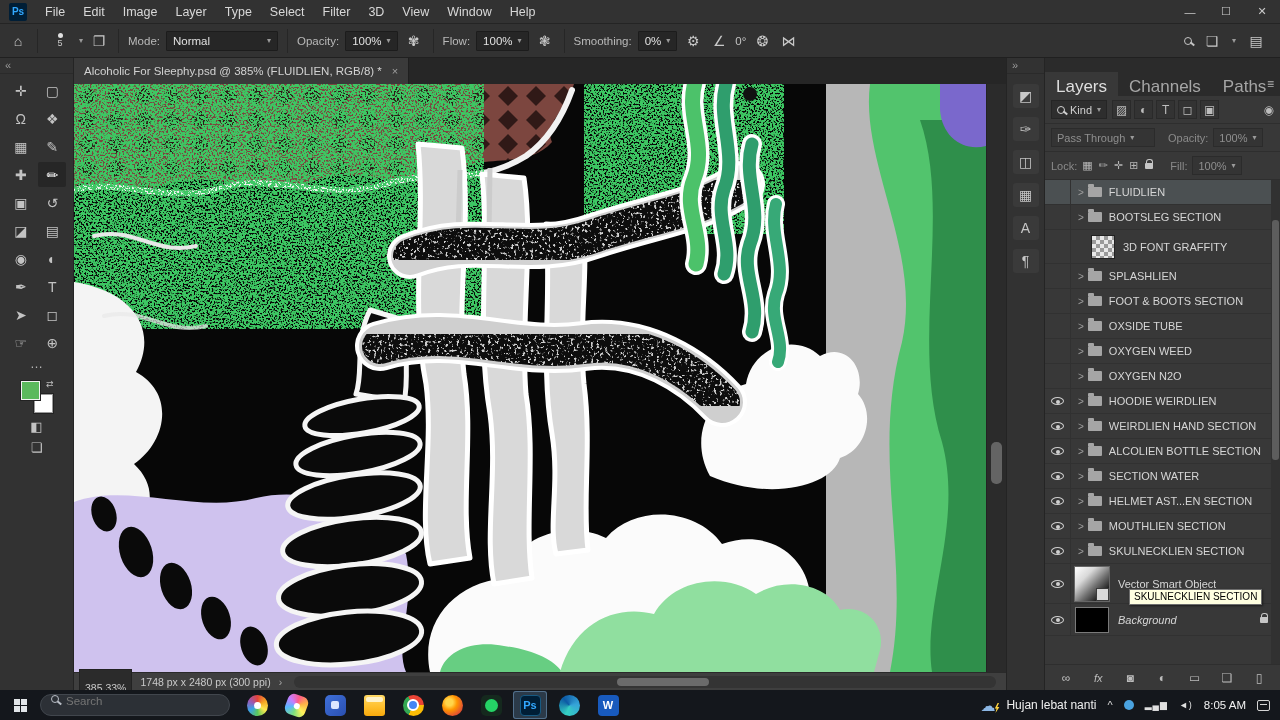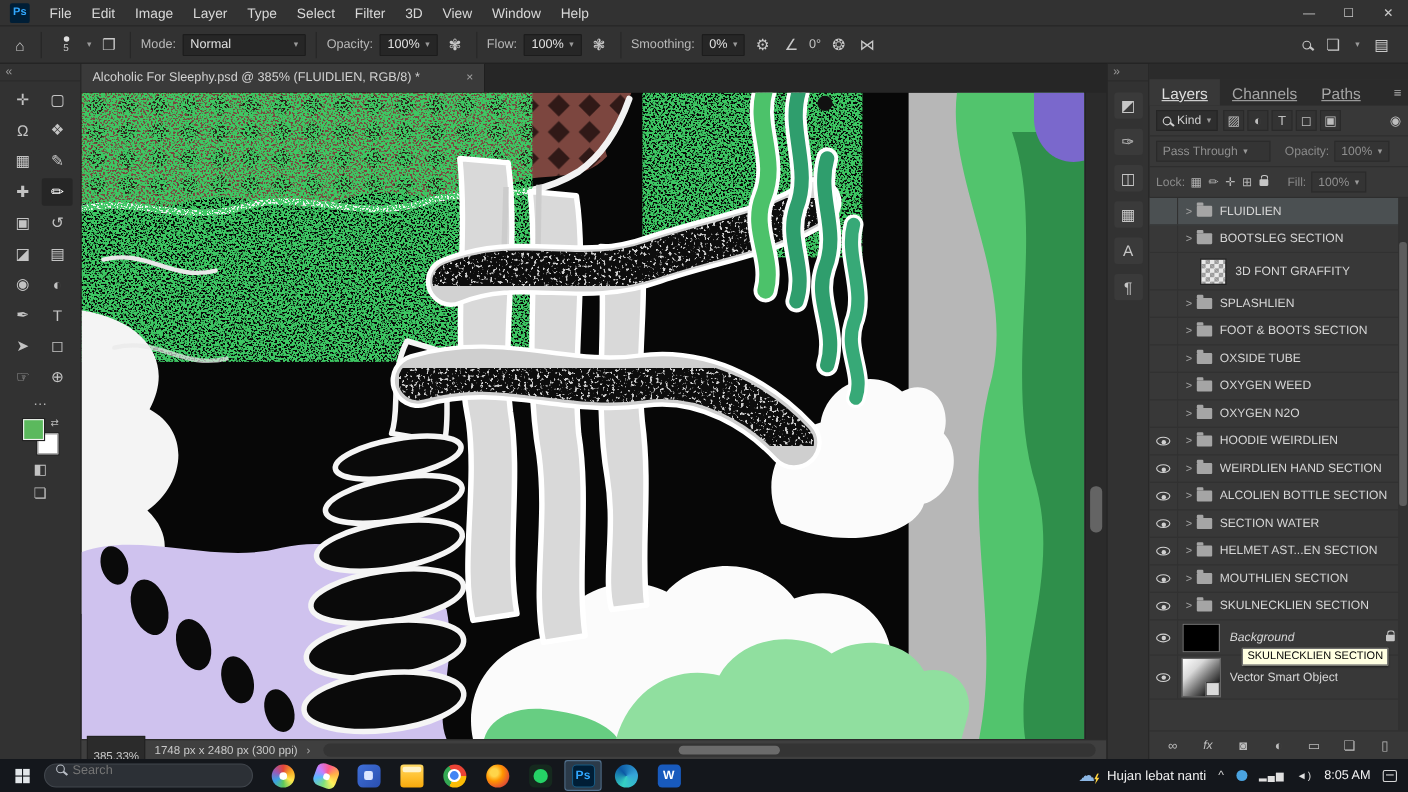--- a/index.html
+++ b/index.html
@@ -36,21 +36,21 @@
   .tool.selected { background:#262626; color:#ffffff; }
   .tool-more { text-align:center; color:#b5b5b5; font-size:13px; height:14px; line-height:10px; }
   .swatches { position:relative; width:32px; height:32px; margin:8px auto 4px; }
   .fg-swatch { position:absolute; top:0; left:0; width:19px; height:19px; border:1px solid #f2f2f2; box-shadow:0 0 0 1px #222; }
   .bg-swatch { position:absolute; bottom:0; right:0; width:19px; height:19px; background:#ffffff; border:1px solid #9a9a9a; box-shadow:0 0 0 1px #222; }
   .swap-arrows { position:absolute; top:-2px; right:-1px; font-size:9px; color:#bdbdbd; }
   .tool-bottom { display:flex; flex-direction:column; align-items:center; gap:6px; margin-top:6px; color:#c3c3c3; font-size:13px; }
 
   
   .tabbar { position:absolute; top:58px; left:74px; width:932px; height:26px; background:#262626; display:flex; align-items:flex-end; }
-  .doc-tab { height:26px; background:#3a3a3a; display:flex; align-items:center; padding:0 10px; font-size:11.5px; color:#d2d2d2; border-right:1px solid #1f1f1f;gap:32px; }
+  .doc-tab { height:26px; background:#3a3a3a; display:flex; align-items:center; padding:0 10px; font-size:11.5px; color:#d2d2d2; border-right:1px solid #1f1f1f; }
   .tab-close { margin-left:10px; color:#9f9f9f; font-size:11px; }
   .canvas-wrap { position:absolute; top:84px; left:74px; width:912px; height:588px; background:#262626; overflow:hidden; }
   .canvas-wrap svg { display:block; width:912px; height:588px; }
   .vscroll { position:absolute; top:84px; left:986px; width:20px; height:588px; background:#2b2b2b; border-left:1px solid #232323; }
   .vscroll-thumb { position:absolute; left:4px; top:358px; width:11px; height:42px; background:#646464; border-radius:5px; }
   .statusbar { position:absolute; top:672px; left:74px; width:932px; height:18px; background:#3f3f3f; border-top:1px solid #2a2a2a; display:flex; align-items:center; font-size:10.5px; color:#c9c9c9; }
   .zoom-field { background:#2b2b2b; border:1px solid #222; padding:12px 5px; height:14px; line-height:12px; margin:0 8px 0 5px; }
   .status-chev { margin:0 8px; color:#a5a5a5; }
   .hscroll { flex:1; height:12px; background:#343434; border-radius:6px; margin:0 10px 0 4px; position:relative; }
   .hscroll-thumb { position:absolute; left:46%; top:2px; width:92px; height:8px; background:#6b6b6b; border-radius:4px; }
@@ -58,21 +58,21 @@
   
   .right-strip { position:absolute; top:58px; left:1006px; width:38px; bottom:30px; background:#323232; border-left:1px solid #242424; }
   .right-strip .dock-collapse { border-bottom:1px solid #2a2a2a; }
   .strip-icons { display:flex; flex-direction:column; align-items:center; gap:9px; padding-top:10px; }
   .strip-icon { width:26px; height:24px; display:flex; align-items:center; justify-content:center; font-size:14px; color:#c6c6c6; background:#3a3a3a; border-radius:3px; }
 
   
   .right-panel { position:absolute; top:58px; left:1044px; right:0; bottom:30px; background:#383838; border-left:1px solid #242424; display:flex; flex-direction:column; }
   .panel-spacer { height:14px; background:#2b2b2b; }
   .panel-tabs { height:24px; background:#2b2b2b; display:flex; align-items:stretch; position:relative; }
-  .ptab { padding:5px 11px 0; font-size:14px; color:#a6a6a6;text-decoration:underline; }
+  .ptab { padding:5px 11px 0; font-size:17px; color:#a6a6a6; }
   .ptab.active { background:#383838; color:#dedede; }
   .panel-menu { position:absolute; right:6px; top:5px; color:#b5b5b5; font-size:12px; }
   .filter-row { height:28px; display:flex; align-items:center; gap:5px; padding:0 6px; border-bottom:1px solid #2e2e2e; }
   .kind-box { display:flex; align-items:center; gap:5px; background:#2e2e2e; border:1px solid #252525; height:19px; padding:0 5px; font-size:11px; color:#d0d0d0;text-align:right; }
   .f-icon { width:19px; height:19px; display:flex; align-items:center; justify-content:center; font-size:12px; color:#bdbdbd; background:#333333; border:1px solid #2a2a2a; }
   .filter-toggle { margin-left:auto; color:#bdbdbd; font-size:12px; }
   .blend-row, .lock-row { height:28px; display:flex; align-items:center; gap:5px; padding:0 6px; border-bottom:1px solid #2e2e2e; font-size:11px; }
   .dim { color:#8a8a8a; }
   .dim-field { background:#343434; border:1px solid #2b2b2b; height:19px; display:flex; align-items:center; gap:5px; padding:0 5px; color:#8f8f8f; }
   .lock-icons { display:flex; align-items:center; gap:6px; color:#b5b5b5; font-size:11px; }
@@ -530,34 +530,34 @@
         <span class="layer-name">MOUTHLIEN SECTION</span>
       </div>
       <div class="layer-row kind-group">
         <div class="eye-box">
           <span class="eye"></span>
         </div>
         <span class="caret">&gt;</span>
         <span class="folder"></span>
         <span class="layer-name">SKULNECKLIEN SECTION</span>
       </div>
+      <div class="layer-row kind-smart">
+        <div class="eye-box">
+          <span class="eye"></span>
+        </div>
+        <span class="smart-thumb"></span>
+        <span class="layer-name">Vector Smart Object</span>
+      </div>
       <div class="layer-row kind-background">
         <div class="eye-box">
           <span class="eye"></span>
         </div>
         <span class="bgl-thumb"></span>
         <span class="layer-name italic">Background</span>
         <span class="css-lock row-lock"></span>
-      </div>
-      <div class="layer-row kind-smart">
-        <div class="eye-box">
-          <span class="eye"></span>
-        </div>
-        <span class="smart-thumb"></span>
-        <span class="layer-name">Vector Smart Object</span>
       </div>
       <div class="layers-scrollbar">
       <div class="layers-scrollthumb"></div>
     </div>
   </div>
   <div class="tooltip">SKULNECKLIEN SECTION</div>
   <div class="panel-bottom">
       <span class="pb-icon">∞</span>
       <span class="pb-icon pb-fx">fx</span>
       <span class="pb-icon">◙</span>

